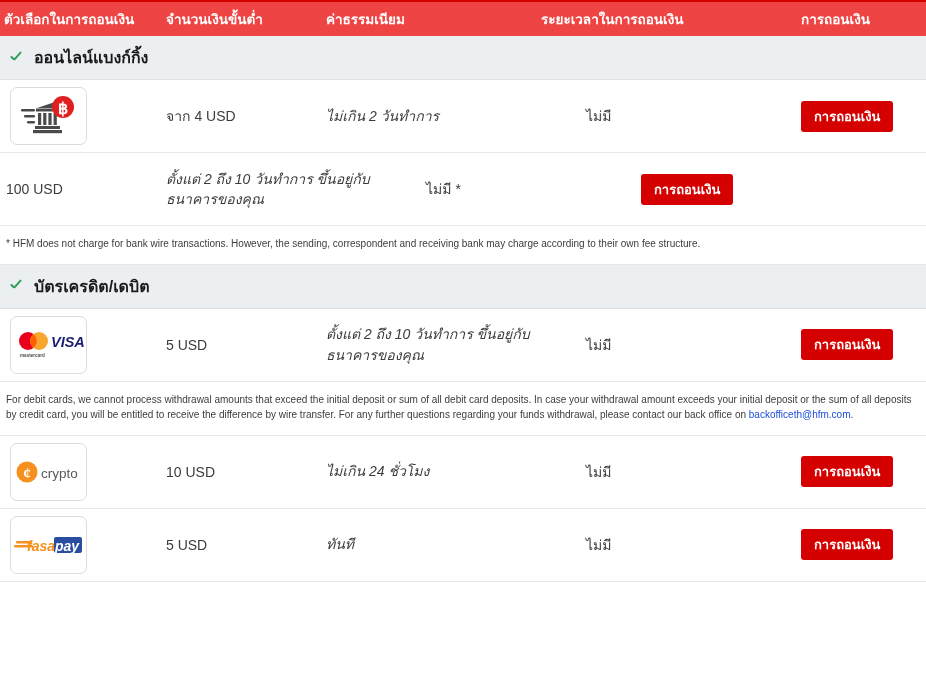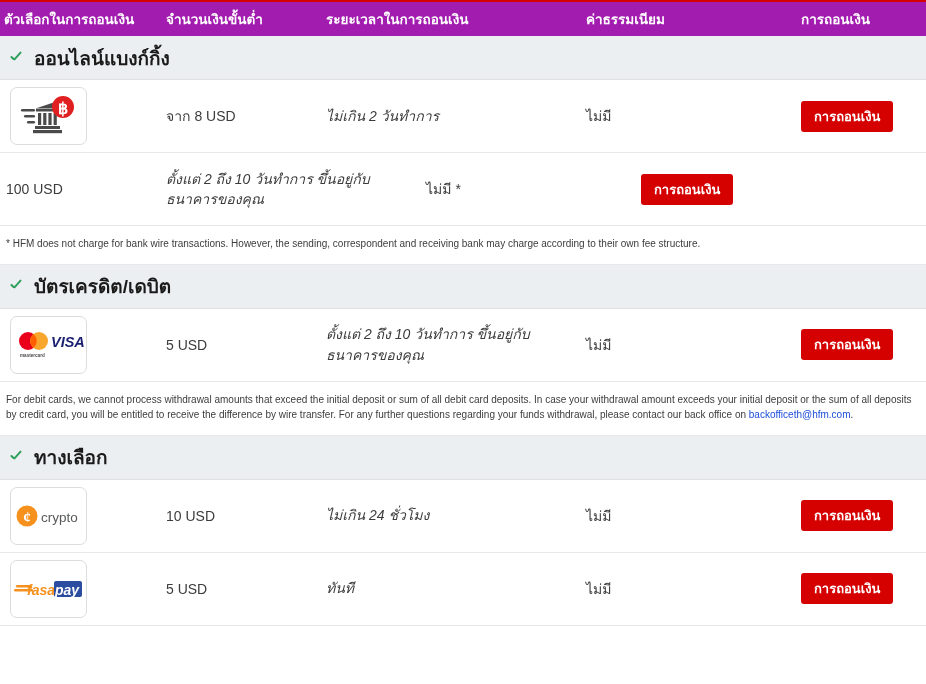--- a/index.html
+++ b/index.html
@@ -13,42 +13,42 @@
   .table {
     width: 926px;
     background: #fff;
   }
 
   
   .thead {
     display: flex;
     align-items: center;
     height: 36px;
-    background: #a21caf;
+    background: #ef4444;
     border-top: 2px solid #d50000;
     color: #ffffff;
     font-weight: bold;
     font-size: 13.5px;
   }
   .th { padding: 0 6px; }
   .c-method  { width: 160px; padding-left: 4px; }
   .c-min     { width: 160px; }
   .c-time    { width: 260px; }
   .c-fee     { width: 215px; }
   .c-action  { width: 131px; }
 
   
   .section-head {
     display: flex;
     align-items: center;
     height: 44px;
     background: #eceff1;
     border-bottom: 1px solid #e0e0e0;
     padding-left: 8px;
-    font-size: 19px;
+    font-size: 16px;
     font-weight: bold;
     color: #1a1a1a;
   }
   .check {
     display: inline-block;
     width: 18px; height: 18px;
     margin-right: 8px;
     position: relative;
     flex: none;
   }
@@ -126,22 +126,22 @@
   }
 </style>
 </head>
 <body>
 
 <div class="table">
 
   <div class="thead">
     <div class="th c-method">ตัวเลือกในการถอนเงิน</div>
     <div class="th c-min">จำนวนเงินขั้นต่ำ</div>
+    <div class="th c-fee">ค่าธรรมเนียม</div>
     <div class="th c-time">ระยะเวลาในการถอนเงิน</div>
-    <div class="th c-fee">ค่าธรรมเนียม</div>
     <div class="th c-action">การถอนเงิน</div>
   </div>
 
   <div class="section-head">
     <span class="check"></span>
     <span>ออนไลน์แบงก์กิ้ง</span>
   </div>
 
   <div class="row">
     <div class="cell c-method">
@@ -161,21 +161,21 @@
           <rect x="33.6" y="17" width="3.2" height="12" fill="#4a4a4a"></rect>
 
           <rect x="15" y="30" width="25" height="3" fill="#4a4a4a"></rect>
           <rect x="13" y="34" width="29" height="3.2" fill="#4a4a4a"></rect>
 
           <circle cx="43" cy="11" r="11" fill="#e02020"></circle>
           <text x="43" y="17.5" font-family="'Liberation Serif', serif" font-size="16" font-weight="bold" fill="#ffffff" text-anchor="middle">฿</text>
         </svg>
       </div>
     </div>
-    <div class="cell c-min">จาก 8 USD</div>
+    <div class="cell c-min">จาก 4 USD</div>
     <div class="cell c-time"><span class="time-txt">ไม่เกิน 2 วันทำการ</span></div>
     <div class="cell c-fee">ไม่มี</div>
     <div class="cell c-action">
       <button class="btn-withdraw">การถอนเงิน</button>
     </div>
   </div>
 
   <div class="row">
     <div class="cell c-min">100 USD</div>
     <div class="cell c-time"><span class="time-txt">ตั้งแต่ 2 ถึง 10 วันทำการ ขึ้นอยู่กับธนาคารของคุณ</span></div>
@@ -207,24 +207,20 @@
     <div class="cell c-min">5 USD</div>
     <div class="cell c-time"><span class="time-txt">ตั้งแต่ 2 ถึง 10 วันทำการ ขึ้นอยู่กับธนาคารของคุณ</span></div>
     <div class="cell c-fee">ไม่มี</div>
     <div class="cell c-action">
       <button class="btn-withdraw">การถอนเงิน</button>
     </div>
   </div>
 
   <div class="note"><span>For debit cards, we cannot process withdrawal amounts that exceed the initial deposit or sum of all debit card deposits. In case your withdrawal amount exceeds your initial deposit or the sum of all deposits by credit card, you will be entitled to receive the difference by wire transfer. For any further questions regarding your funds withdrawal, please contact our back office on </span><span class="mail">backofficeth@hfm.com</span><span>.</span></div>
 
-  <div class="section-head">
-    <span class="check"></span>
-    <span>ทางเลือก</span>
-  </div>
 
   <div class="row">
     <div class="cell c-method">
       <div class="logo-tile">
         <svg width="68" height="30" viewBox="0 0 68 30">
           <circle cx="12" cy="15" r="10.5" fill="#f6911e"></circle>
           <text x="12" y="21" font-family="'Liberation Serif', serif" font-size="15" font-weight="bold" fill="#ffffff" text-anchor="middle">¢</text>
           <text x="26" y="20.5" font-family="'Liberation Sans', sans-serif" font-size="13.5" fill="#58595b">crypto</text>
         </svg>
       </div>

